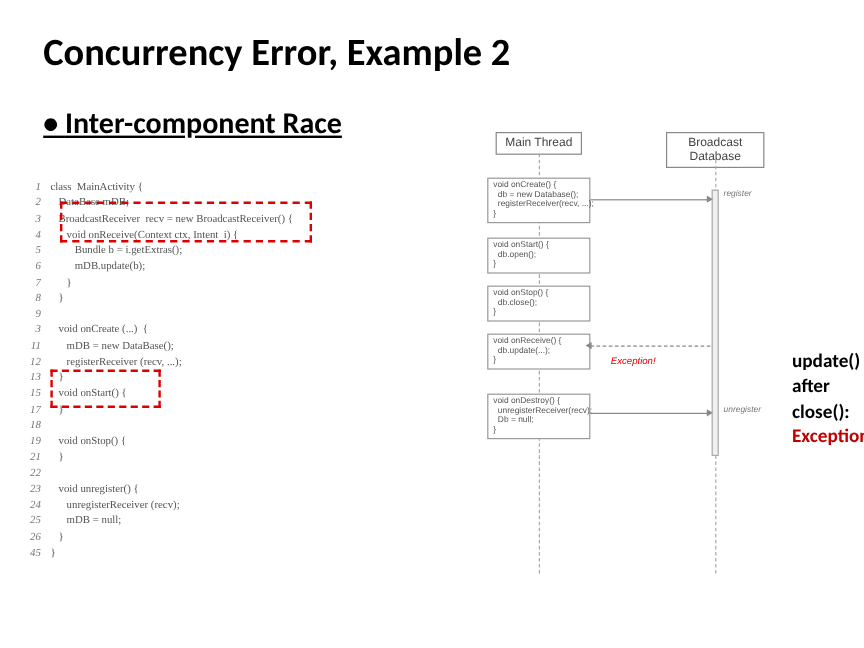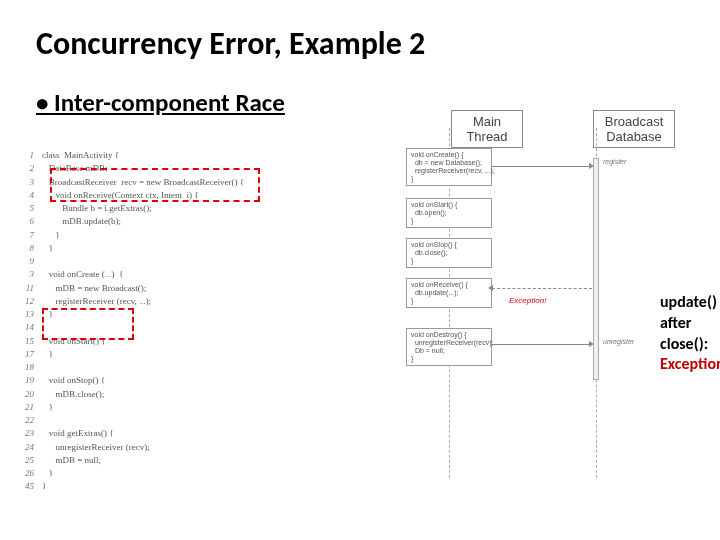--- a/index.html
+++ b/index.html
@@ -7,21 +7,21 @@
   .title { font-size: 32px; font-weight: 700; padding: 24px 0 0 36px; }
   .bullet { font-size: 25px; font-weight: 600; padding: 24px 0 0 36px; text-decoration: underline; }
   .bullet::before { content: "• "; }
   .code-area { position: absolute; left: 20px; top: 148px; width: 360px; font-family: "Times New Roman", serif; font-size: 9px; color: #555; line-height: 1.25; }
   .code-area td.ln { text-align: right; padding-right: 6px; width: 18px; color: #777; font-style: italic; }
   .code-area td.co { white-space: pre; }
   .dash-red { position: absolute; border: 2px dashed #d00; background: transparent; }
   .box1 { left: 50px; top: 168px; width: 210px; height: 34px; }
   .box2 { left: 42px; top: 308px; width: 92px; height: 32px; }
   .diagram { position: absolute; left: 375px; top: 110px; width: 265px; height: 380px; font-family: Arial, sans-serif; }
-  .hdr { position: absolute; border: 1px solid #888; background: #fff; font-size: 13px; text-align: center; padding: 3px 4px; color: #444; margin-left: 38px; }
+  .hdr { position: absolute; border: 1px solid #888; background: #fff; font-size: 10px; text-align: center; padding: 3px 4px; color: #444; }
   .mth { left: 38px; top: 0; width: 72px; }
   .brc { left: 180px; top: 0; width: 82px; }
   .lifeline { position: absolute; top: 18px; width: 1px; height: 350px; border-left: 1px dashed #aaa; }
   .ll1 { left: 74px; }
   .ll2 { left: 221px; }
   .mbox { position: absolute; border: 1px solid #999; background: #fff; font-size: 7px; color: #555; padding: 2px 4px; width: 86px; line-height: 1.15; white-space: pre; font-family: Arial, sans-serif; }
   .mb1 { left: 31px; top: 38px; }
   .mb2 { left: 31px; top: 88px; }
   .mb3 { left: 31px; top: 128px; }
   .mb4 { left: 31px; top: 168px; }
@@ -82,65 +82,57 @@
 <tr>
           <td class="ln">9</td>
           <td class="co"></td>
         </tr>
 <tr>
           <td class="ln">3</td>
           <td class="co">   void onCreate (...)  {</td>
         </tr>
 <tr>
           <td class="ln">11</td>
-          <td class="co">      mDB = new Broadcast();</td>
+          <td class="co">      mDB = new DataBase();</td>
         </tr>
 <tr>
           <td class="ln">12</td>
           <td class="co">      registerReceiver (recv, ...);</td>
         </tr>
 <tr>
           <td class="ln">13</td>
           <td class="co">   }</td>
-        </tr>
-<tr>
-          <td class="ln">14</td>
-          <td class="co"></td>
         </tr>
 <tr>
           <td class="ln">15</td>
           <td class="co">   void onStart() {</td>
         </tr>
 <tr>
           <td class="ln">17</td>
           <td class="co">   }</td>
         </tr>
 <tr>
           <td class="ln">18</td>
           <td class="co"></td>
         </tr>
 <tr>
           <td class="ln">19</td>
           <td class="co">   void onStop() {</td>
         </tr>
 <tr>
-          <td class="ln">20</td>
-          <td class="co">      mDB.close();</td>
-        </tr>
-<tr>
           <td class="ln">21</td>
           <td class="co">   }</td>
         </tr>
 <tr>
           <td class="ln">22</td>
           <td class="co"></td>
         </tr>
 <tr>
           <td class="ln">23</td>
-          <td class="co">   void getExtras() {</td>
+          <td class="co">   void unregister() {</td>
         </tr>
 <tr>
           <td class="ln">24</td>
           <td class="co">      unregisterReceiver (recv);</td>
         </tr>
 <tr>
           <td class="ln">25</td>
           <td class="co">      mDB = null;</td>
         </tr>
 <tr>

